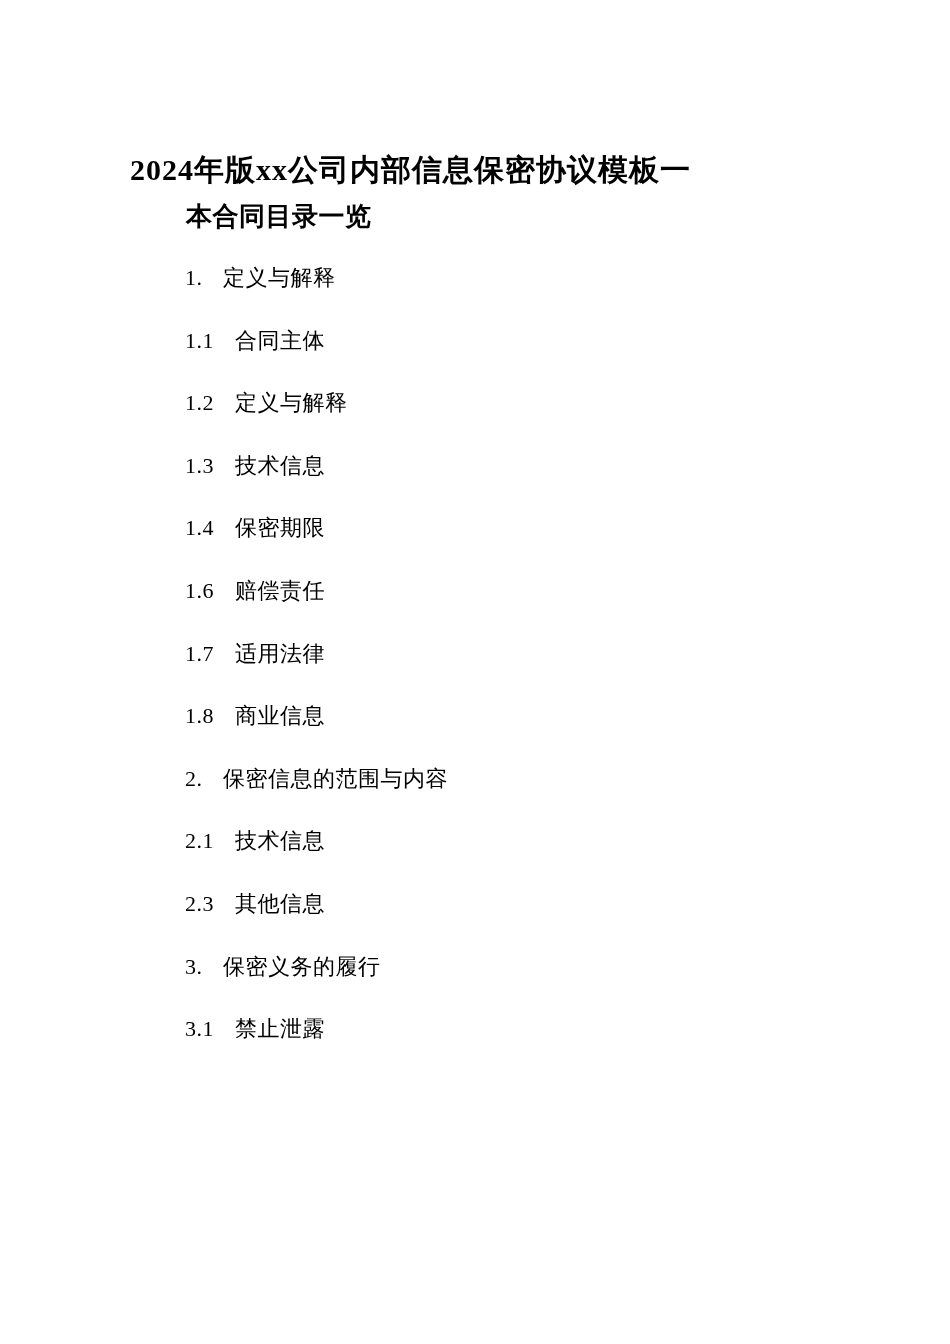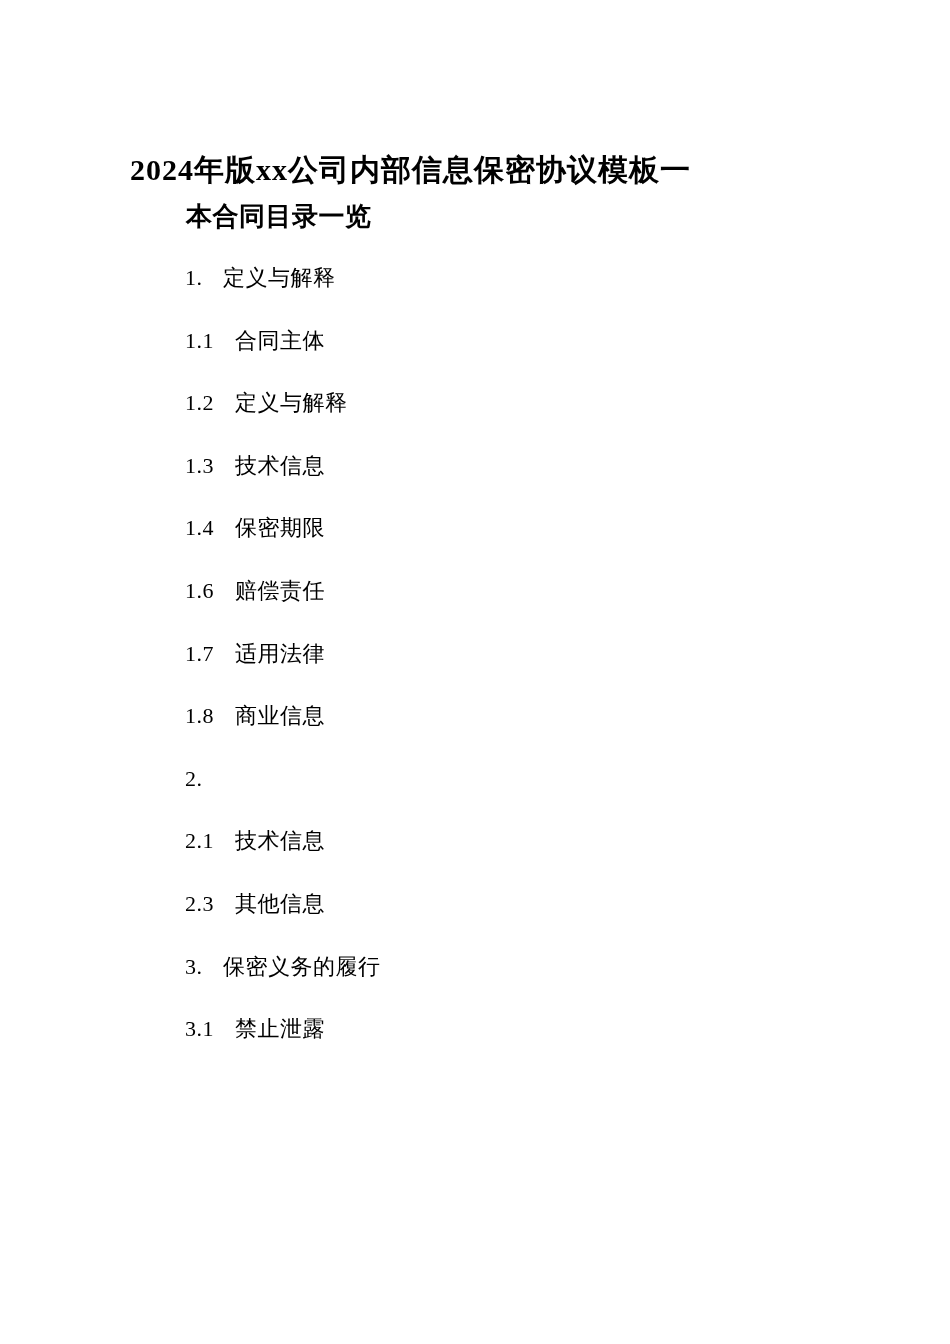--- a/index.html
+++ b/index.html
@@ -110,20 +110,21 @@
       <span class="label">适用法律</span>
     </div>
 
     <div class="toc-item lv2">
       <span class="num">1.8</span>
       <span class="label">商业信息</span>
     </div>
 
     <div class="toc-item lv1">
       <span class="num">2.</span>
+      <span class="label">保密信息的范围与内容</span>
     </div>
 
     <div class="toc-item lv2">
       <span class="num">2.1</span>
       <span class="label">技术信息</span>
     </div>
 
 
     <div class="toc-item lv2">
       <span class="num">2.3</span>

